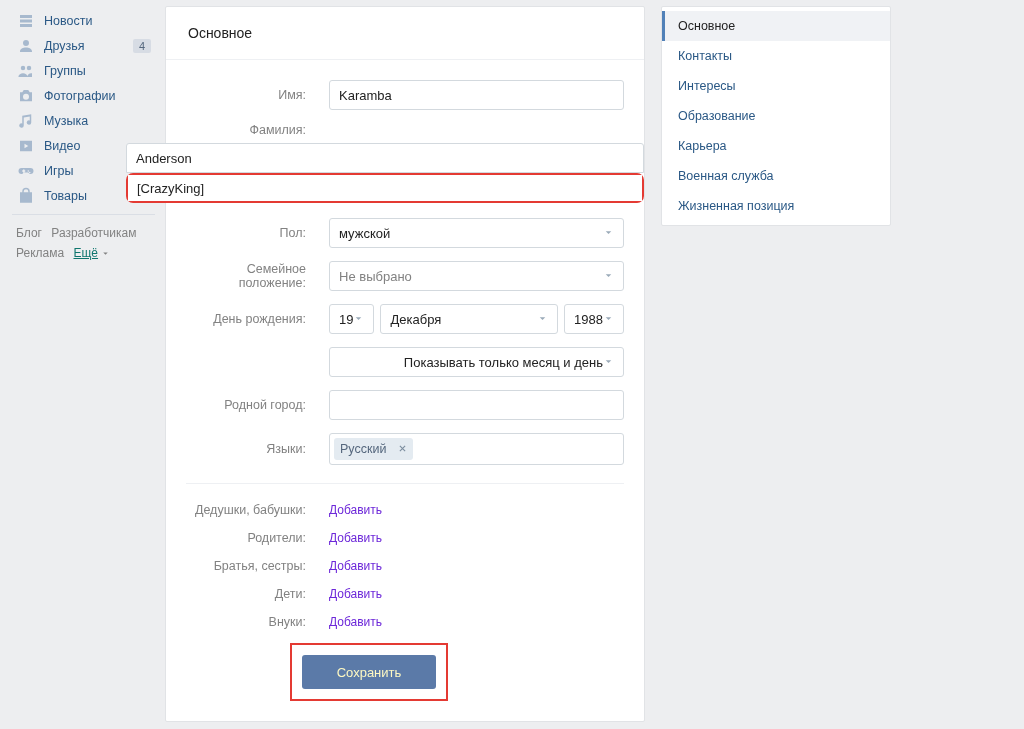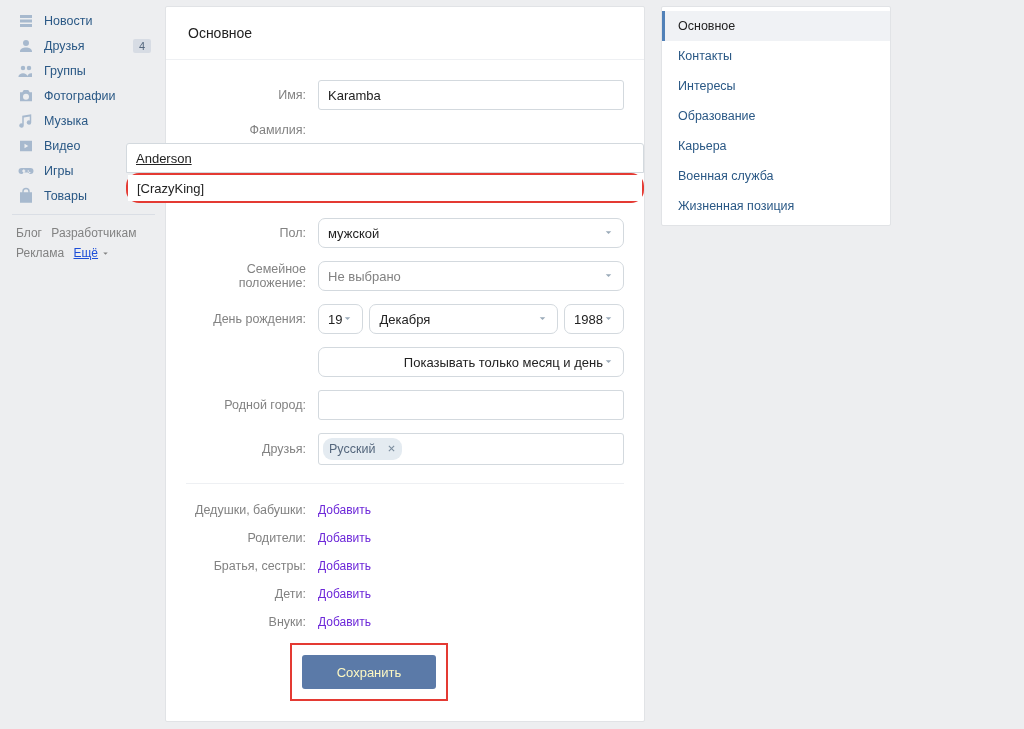--- a/index.html
+++ b/index.html
@@ -53,21 +53,21 @@
     border-top: 1px solid #dadee5;
     margin: 6px 10px 6px 0;
   }
   .footer-links {
     font-size: 12px;
     color: #828282;
     padding: 2px 0 0 4px;
     line-height: 20px;
   }
   .footer-links a { color: #828282; text-decoration: none; margin-right: 6px; cursor:pointer;}
-  .more-btn { display: inline-flex; align-items: center; color:#1d4ed8; cursor:pointer;text-decoration:underline;}
+  .more-btn { display: inline-flex; align-items: center; color:#0f766e; cursor:pointer;text-decoration:underline;}
   .more-btn svg { width:9px; height:9px; fill:#828282; margin-left:3px;}
 
   
   .center {
     width: 480px;
     background: #fff;
     margin: 6px 0 0 0;
     border: 1px solid #e1e3e6;
     border-radius: 2px;
     padding: 0 0 20px 0;
@@ -91,55 +91,54 @@
   .row.tight { margin-bottom: 6px; }
   .row .lbl {
     width: 132px;
     text-align: right;
     color: #828282;
     font-size: 12.5px;
     padding-right: 12px;
   }
   .row .ctl {
     flex: 1;
+    margin-left: 11px;
   }
   input[type=text], select, .select {
     width: 100%;
     height: 30px;
     border: 1px solid #d3d9de;
     border-radius: 3px;
     padding: 0 9px;
     font-size: 13px;
     color: #222;
     background: #fff;
   }
   .select {
     display: flex;
     align-items: center;
     justify-content: space-between;
     cursor: pointer;
     color: #222;
-    border-radius: 7px;
   }
   .select.empty { color: #828282; }
   .select .chev svg { width: 11px; height: 11px; fill: #9aaab8; }
   .lastname-box {
     margin: 0 -20px 0 -60px;
     display: flex;
     flex-direction: column;
   }
   .lastname-box input {
     border-radius: 3px;
-    text-decoration: underline;
   }
   .lastname-box input.top { border-radius: 3px 3px 0 0; }
   .nick-wrap {
     margin: 0 -20px 15px -60px;
     border: 2px solid #e43a33;
-    border-radius: 13px;
+    border-radius: 7px;
   }
   .nick-wrap input {
     border: none;
     border-radius: 0;
     height: 26px;
   }
   .bday-group {
     display: flex;
     gap: 6px;
   }
@@ -154,21 +153,21 @@
     border: 1px solid #d3d9de;
     border-radius: 3px;
     padding: 4px 8px 4px 4px;
     justify-content: space-between;
     background:#fff;
     cursor:pointer;
   }
   .lang-chip {
     background: #e4ebf1;
     color: #55677d;
-    border-radius: 9px;
+    border-radius: 3px;
     padding: 4px 6px;
     font-size: 12.5px;
     display: inline-flex;
     align-items: flex-start;
     gap: 12px;
   }
   .lang-chip .x svg { width: 9px; height: 9px; fill: #7d8e9f; }
   .divider {
     border-top: 1px solid #eef0f3;
     margin: 18px 0 18px 0;
@@ -383,21 +382,21 @@
           </div>
         </div>
       </div>
 
       <div class="row">
         <div class="lbl">Родной город:</div>
         <div class="ctl"><input type="text" value="" style=""></div>
       </div>
 
       <div class="row">
-        <div class="lbl">Друзья:</div>
+        <div class="lbl">Языки:</div>
         <div class="ctl">
           <div class="lang-box">
             <span class="lang-chip">
               <span>Русский</span>
               <span class="x"><svg viewBox="0 0 24 24">
                     <path d="M5 5l14 14M19 5L5 19" stroke="#7d8e9f" stroke-width="3" fill="none"></path>
                   </svg></span>
             </span>
             <span class="chev"><svg viewBox="0 0 24 24">
                   <path d="M6 9l6 6 6-6z" fill="#9aaab8"></path>

